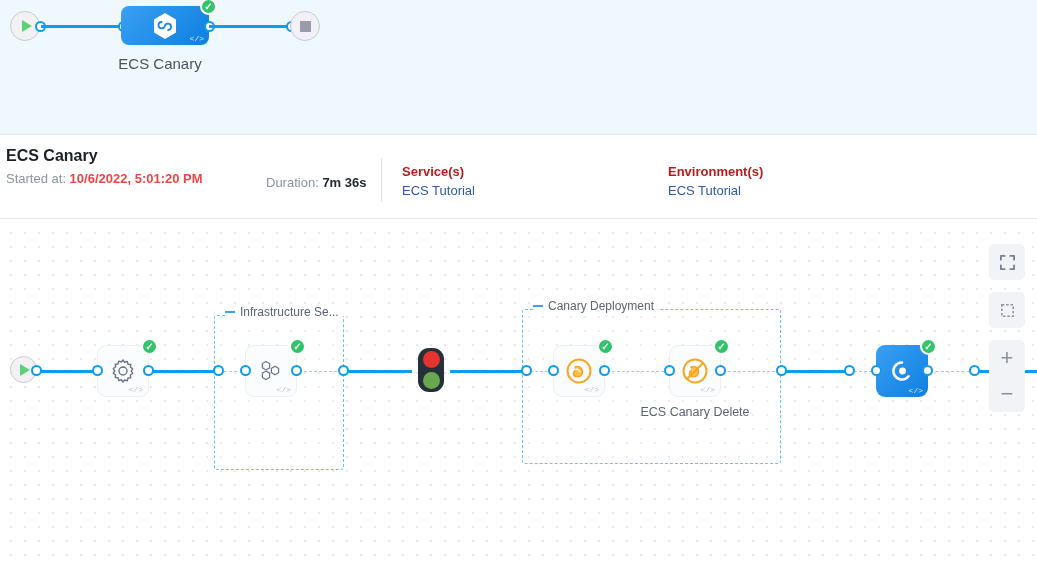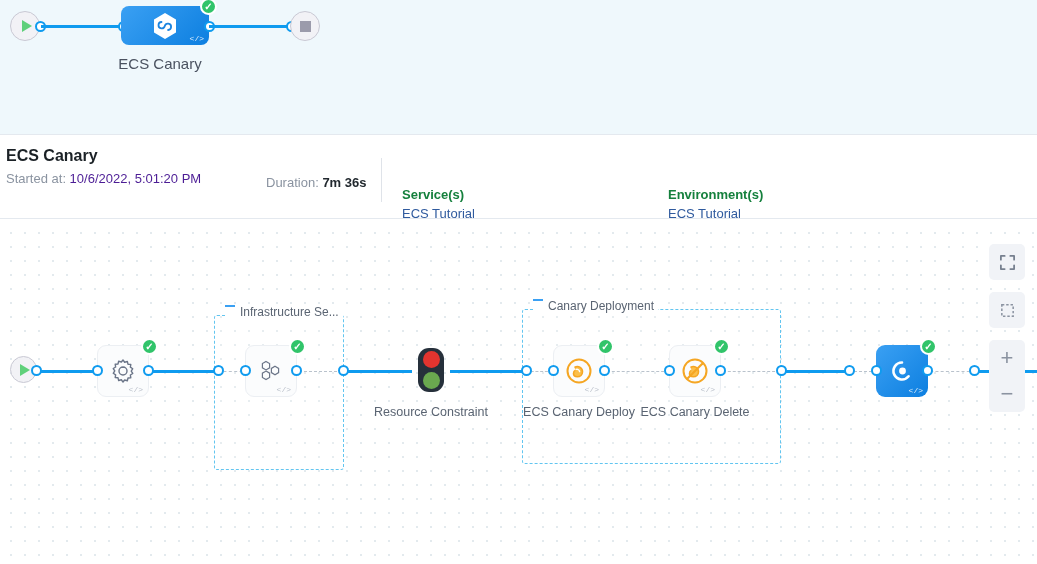--- a/index.html
+++ b/index.html
@@ -72,32 +72,32 @@
   
   .summary {
     position: relative;
     width: 1037px; height: 84px;
     background: #ffffff;
     border-bottom: 1px solid #e4e9ef;
     padding: 12px 0 0 6px;
   }
   .sum-title { font-size: 16px; font-weight: bold; color: #1b2126; }
   .sum-sub { margin-top: 6px; font-size: 13px; color: #8a93a0; }
-  .sum-sub b { color: #4c1d95; font-weight: normal; }
+  .sum-sub b { color: #ef4444; font-weight: bold; }
   .sum-duration {
     position: absolute; left: 266px; top: 175px;
     font-size: 13px; color: #8a93a0;
   }
   .sum-duration b { color: #22292f; font-weight: bold; }
   .vdivide {
     position: absolute; left: 381px; top: 158px;
     width: 1px; height: 44px; background: #dfe3e9;
   }
   .sum-col { position: absolute; top: 164px; }
-  .sum-col .k { font-size: 13px; font-weight: bold; color: #15803d; margin-top: 23px; }
+  .sum-col .k { font-size: 13px; font-weight: bold; color: #b91c1c; }
   .sum-col .v { margin-top: 4px; font-size: 13px; color: #2f5a9e; cursor: pointer; }
 
   
   .canvas {
     position: relative; width: 1037px; height: 344px;
     background-color: #ffffff;
     background-image: radial-gradient(#e3eaee 1.2px, transparent 1.3px);
     background-size: 14px 14px;
     background-position: 4px 6px;
     overflow: hidden;
@@ -106,21 +106,21 @@
     position: absolute;
     border: 1px dashed #62c5f0;
     border-radius: 3px;
     background: rgba(255,255,255,0.15);
   }
   .group-label {
     position: absolute; top: -11px; left: 10px;
     font-size: 12px; color: #5a6472;
     background: #ffffff; padding: 0 4px 0 0;
     white-space: nowrap;
-    display: flex; gap: 5px;
+    display: flex; align-items: center; gap: 5px;
   }
   .collapse-dash { display: inline-block; width: 10px; height: 2px; background: #3aa0f3; }
 
   .edge-solid { position: absolute; height: 2.5px; background: #0f9bef; }
   .edge-dash {
     position: absolute; height: 0; border-top: 1.5px dashed #b9c2cc;
   }
   .node-card {
     position: absolute; width: 52px; height: 52px; border-radius: 9px;
     background: #fbfcfd; border: 1px solid #eceff3;
@@ -276,36 +276,34 @@
     <div class="status-check" style="left:289px; top:118px;">
       <span>✓</span>
     </div>
     <div class="port" style="left:240px; top:145px;"></div>
     <div class="port" style="left:291px; top:145px;"></div>
 
     <div class="traffic" style="left:418px; top:128px;">
       <div class="tl red"></div>
       <div class="tl green"></div>
     </div>
-    <div class="node-label" style="left:361px; top:184px;">Resource Constraint</div>
 
     <div class="node-card" style="left:553px; top:125px;">
       <svg width="30" height="30" viewBox="0 0 30 30">
         <circle cx="15" cy="15" r="11.5" fill="none" stroke="#f5a623" stroke-width="2"></circle>
         <path d="M10.5 11.5c3.5-2.5 8 0 8 4.2 0 3-2.3 5-5.2 5-2.2 0-3.8-1.3-3.8-3.2 0-2.5 2-3.2 2-3.2" fill="#fbbf4a" stroke="#f5a623" stroke-width="1.6" stroke-linejoin="round"></path>
         <path d="M12.2 13.4c1.6-.5 3.2.6 3.4 2.2" fill="none" stroke="#ffffff" stroke-width="1.4" stroke-linecap="round"></path>
       </svg>
       <span class="code-glyph-dark">&lt;/&gt;</span>
     </div>
     <div class="status-check" style="left:597px; top:118px;">
       <span>✓</span>
     </div>
     <div class="port" style="left:548px; top:145px;"></div>
     <div class="port" style="left:599px; top:145px;"></div>
-    <div class="node-label" style="left:509px; top:184px;">ECS Canary Deploy</div>
 
     <div class="node-card" style="left:669px; top:125px;">
       <svg width="30" height="30" viewBox="0 0 30 30">
         <circle cx="15" cy="15" r="11.5" fill="none" stroke="#f5a623" stroke-width="2"></circle>
         <path d="M10.5 11.5c3.5-2.5 8 0 8 4.2 0 3-2.3 5-5.2 5-2.2 0-3.8-1.3-3.8-3.2 0-2.5 2-3.2 2-3.2" fill="#fbbf4a" stroke="#f5a623" stroke-width="1.6" stroke-linejoin="round"></path>
         <line x1="7.5" y1="22.5" x2="22.5" y2="7.5" stroke="#f5a623" stroke-width="2.2" stroke-linecap="round"></line>
       </svg>
       <span class="code-glyph-dark">&lt;/&gt;</span>
     </div>
     <div class="status-check" style="left:713px; top:118px;">

